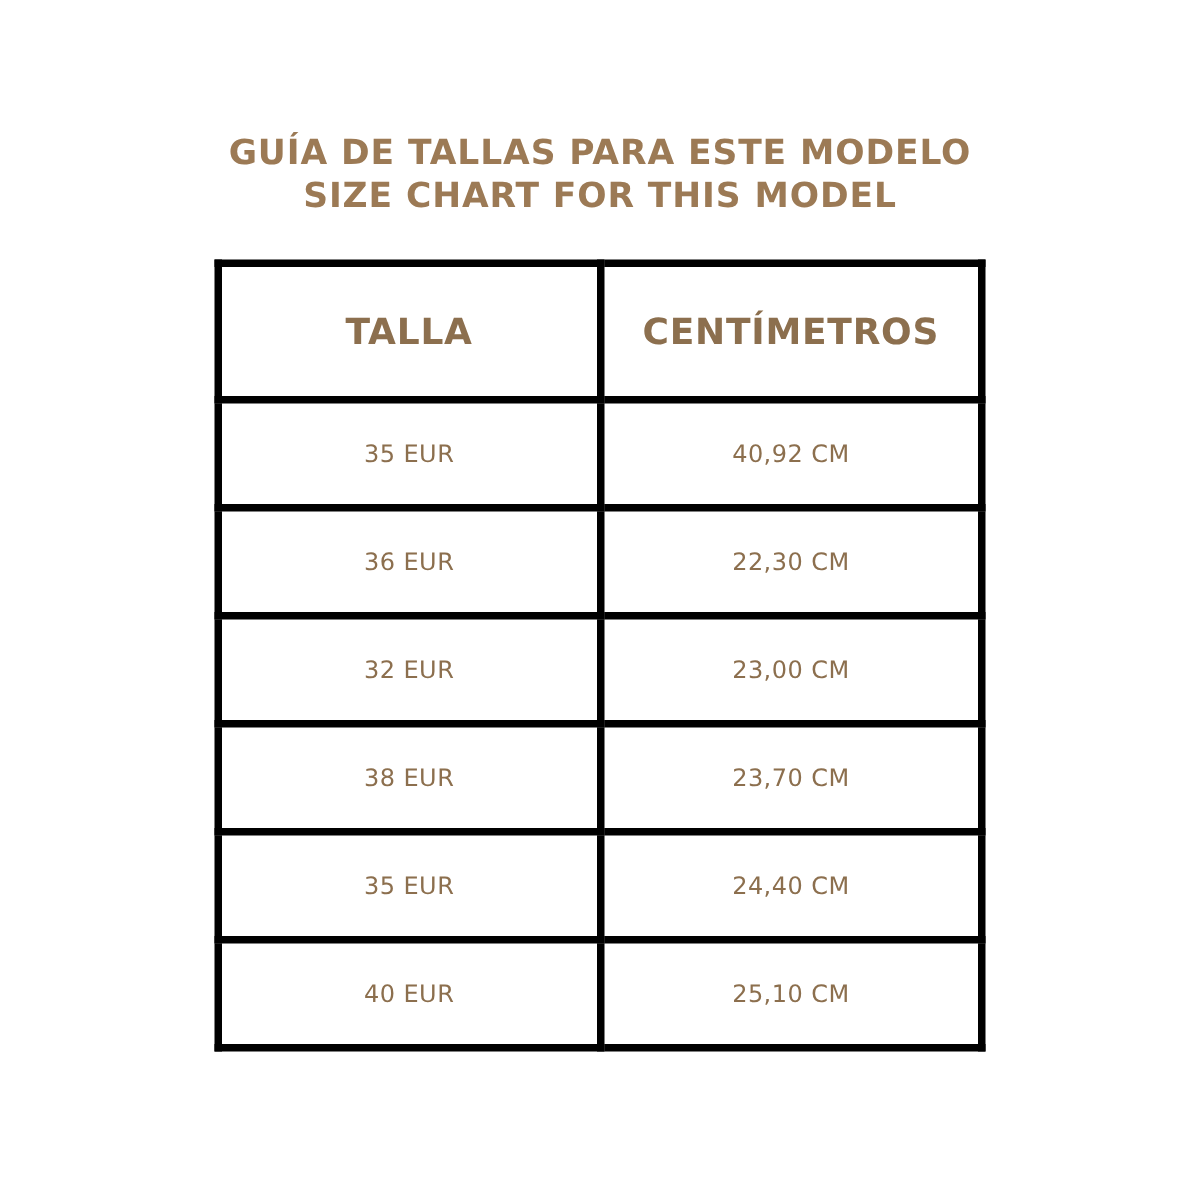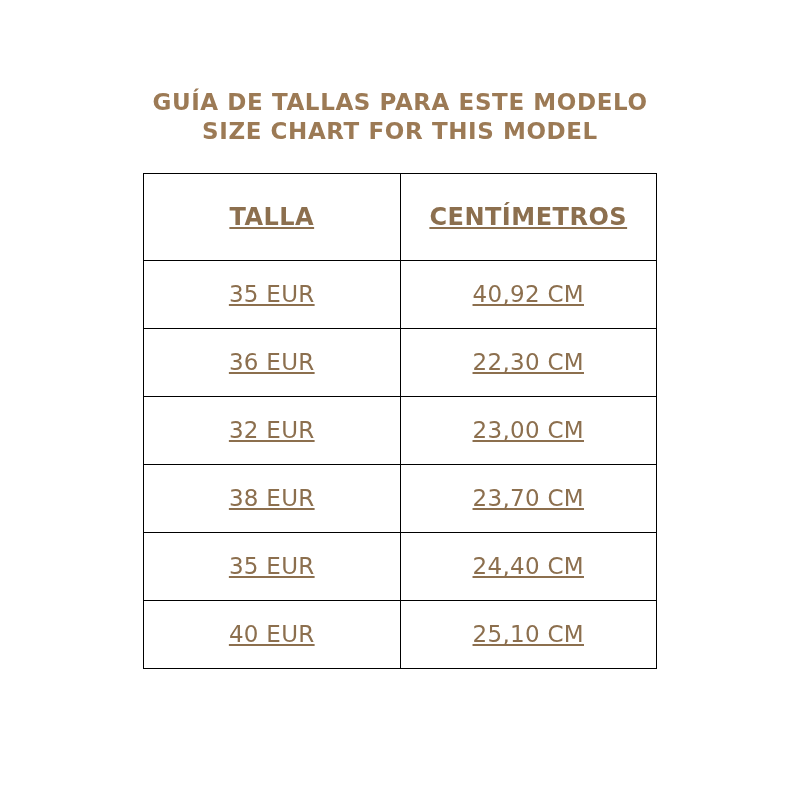--- a/index.html
+++ b/index.html
@@ -40,37 +40,36 @@
     margin-top: 26px;
     width: 514px;
   }
   table.size-chart {
     border-collapse: collapse;
     width: 100%;
     table-layout: fixed;
   }
   table.size-chart th,
   table.size-chart td {
-    border: 1px solid #000000;
+    border: 5px solid #000000;
     text-align: center;
     color: #8c6f4e;
     font-weight: normal;
     padding: 0;
     height: 67px;
     vertical-align: middle;
-    text-decoration: underline;
   }
   table.size-chart th {
     font-size: 24px;
     font-weight: bold;
     letter-spacing: 0.5px;
     color: #8c6f4e;
   }
   table.size-chart td {
-    font-size: 23px;
+    font-size: 16px;
     letter-spacing: 0.3px;
   }
   table.size-chart thead tr th {
     height: 86px;
   }
   .col-left { width: 50%; }
   .col-right { width: 50%; }
 </style>
 </head>
 <body>

